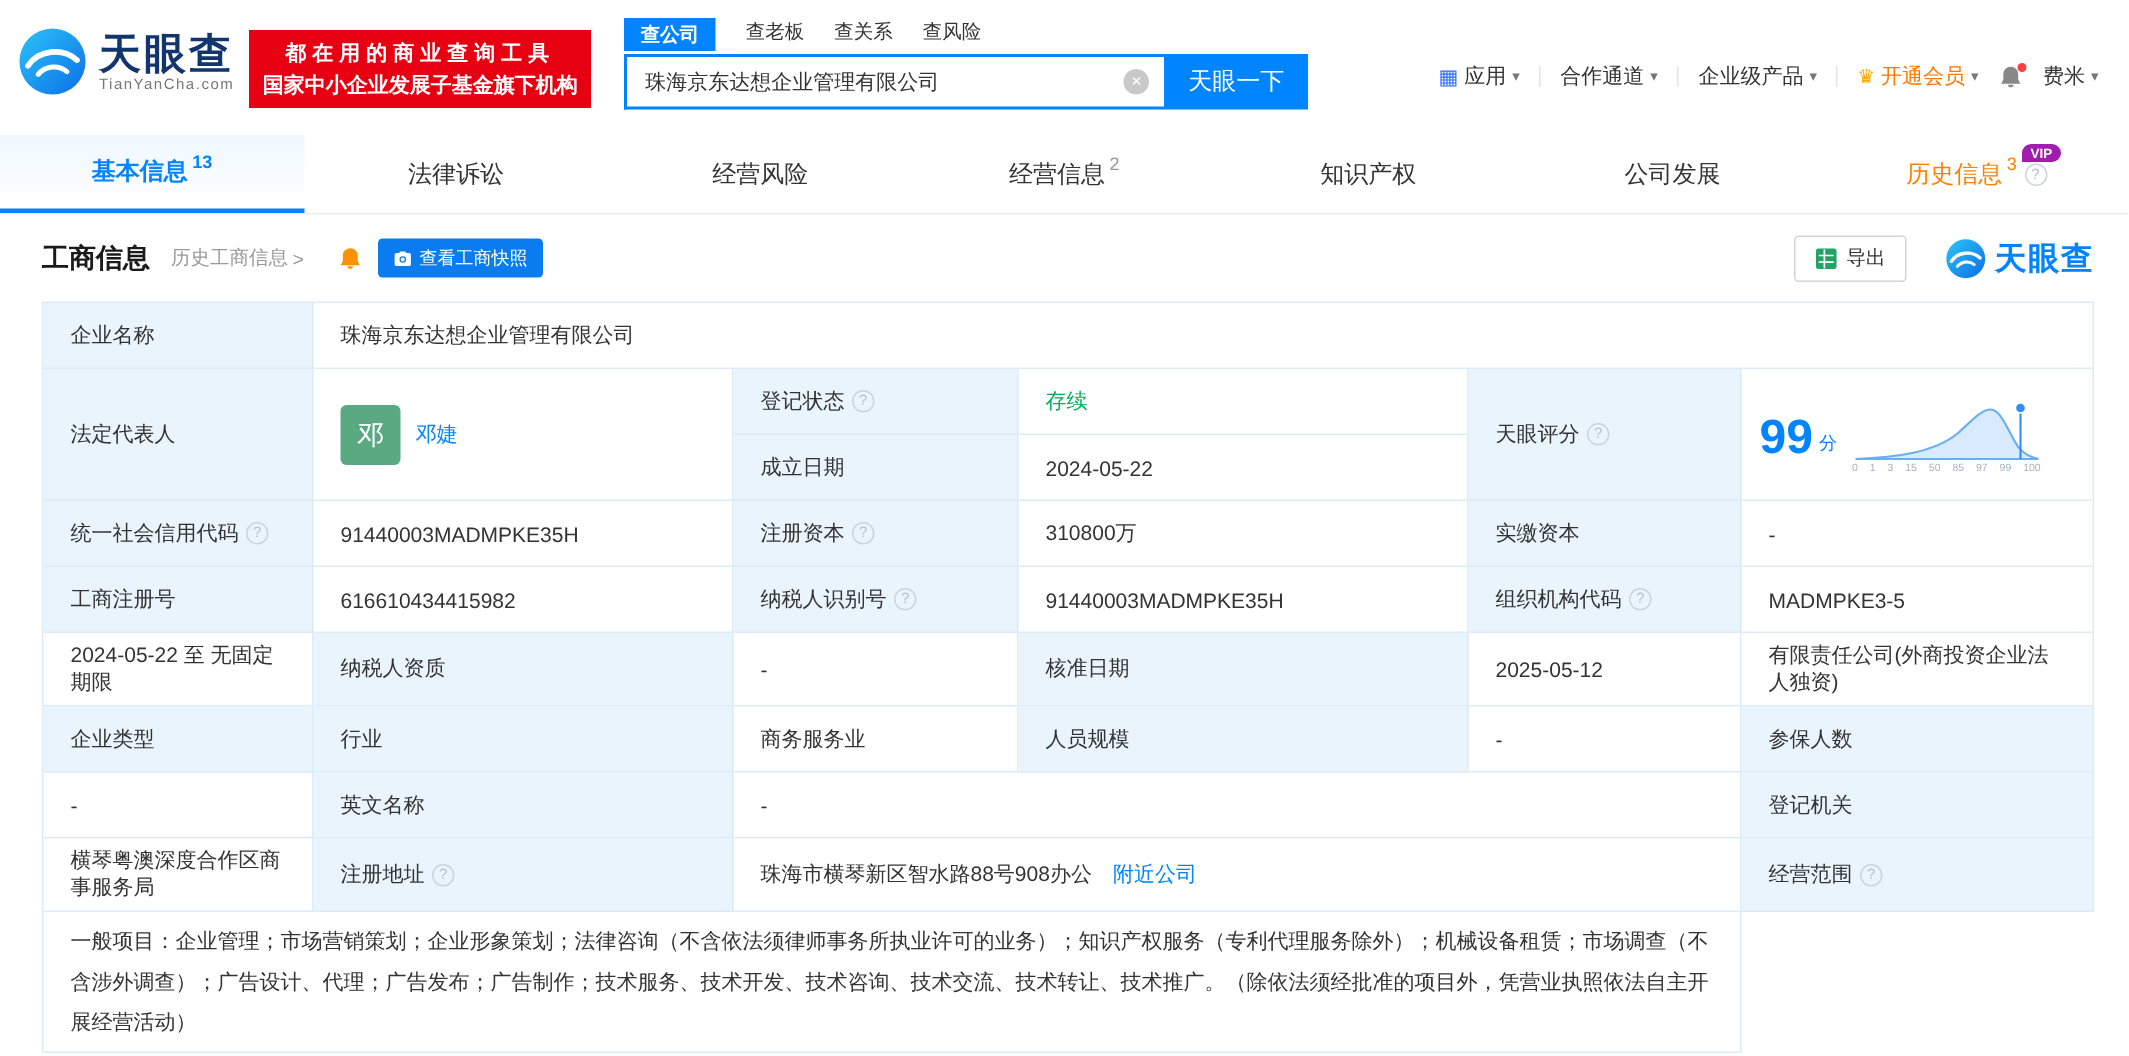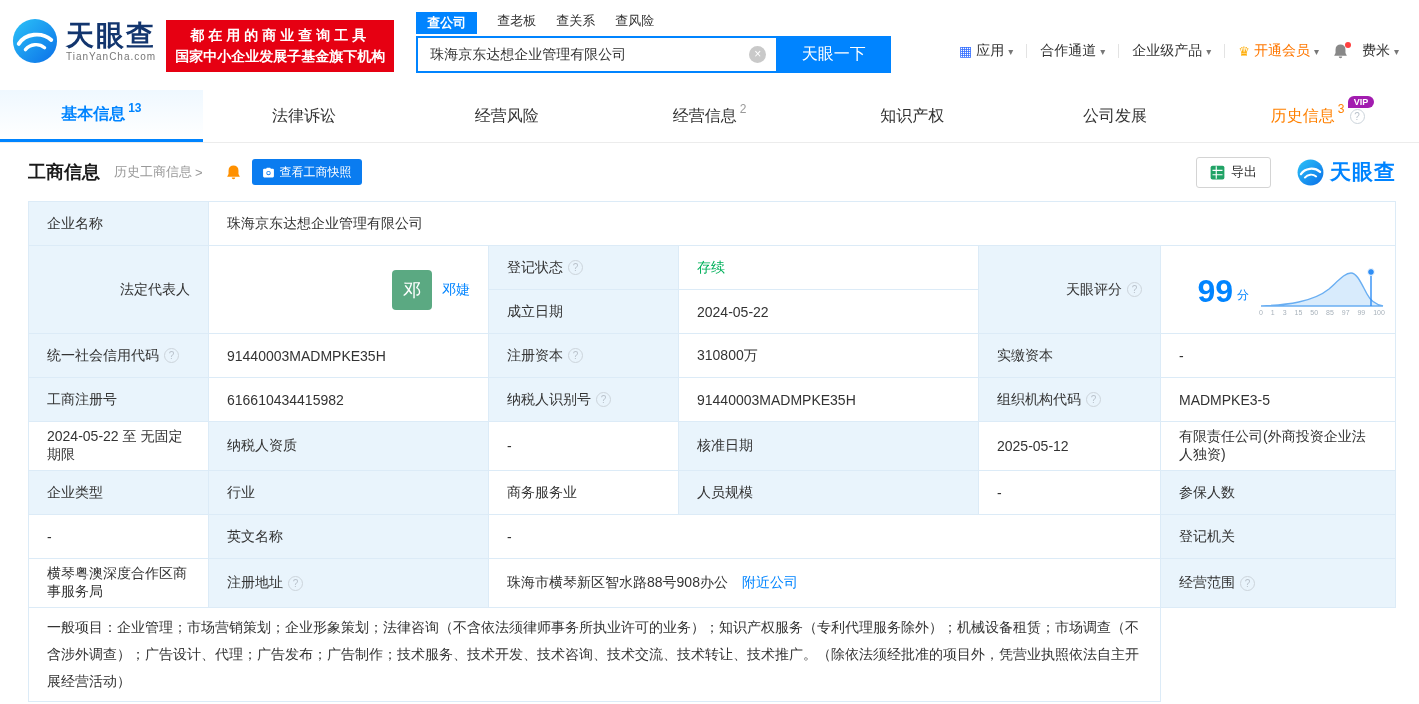--- a/index.html
+++ b/index.html
@@ -20,21 +20,21 @@
   .search-area { margin-left:22px; display:flex; flex-direction:column; }
   .search-tabs { display:flex; gap:20px; align-items:flex-start; font-size:13px; height:24px; margin-bottom:0; }
   .stab { cursor:pointer; color:#333; }
   .stab.active { background:#0084ff; color:#fff; padding:2px 11px; font-weight:bold; }
   .search-row { display:flex; }
   .search-box { width:360px; height:37px; border:2px solid #0084ff; border-right:none;
                 display:flex; align-items:center; background:#fff; }
   .search-box input { border:none; outline:none; flex:1; font-size:14px; padding:0 12px; color:#333; font-family:inherit; }
   .clear-icon { width:17px; height:17px; border-radius:50%; background:#c9c9c9; color:#fff;
                 font-size:12px; line-height:17px; text-align:center; margin-right:10px; cursor:pointer; flex:none; }
-  .search-btn { width:115px; height:37px; background:#0084ff; color:#fff; border:none;
+  .search-btn { width:96px; height:37px; background:#0084ff; color:#fff; border:none;
                 font-size:16px; cursor:pointer; font-family:inherit; }
   .topnav { margin-left:auto; display:flex; align-items:center; gap:13px; margin-top:30px; font-size:14px; white-space:nowrap; }
   .nav-item { display:flex; align-items:center; gap:4px; cursor:pointer; }
   .caret { font-size:10px; color:#777; }
   .grid-ic { color:#2f6bff; font-size:14px; }
   .sep { width:1px; height:14px; background:#e3e3e3; }
   .vip-link { color:#ff7700; }
   .crown-ic { color:#ffab00; font-size:13px; }
   .bell-wrap { position:relative; cursor:pointer; display:flex; }
   .red-dot { position:absolute; width:6px; height:6px; background:#ff4040; border-radius:50%; top:-1px; right:-2px; }
@@ -67,21 +67,21 @@
   .watermark { display:flex; align-items:center; gap:6px; margin-left:26px; }
   .wm-text { color:#0084ff; font-size:21px; font-weight:bold; letter-spacing:1px; }
   
   .info-table { margin:0 23px 0 28px; display:grid;
                 grid-template-columns:180px 280px 190px 300px 182px 1fr;
                 grid-auto-rows:minmax(44px,auto);
                 border-top:1px solid #dcebf7; border-left:1px solid #dcebf7; font-size:14px; }
   .cell { border-right:1px solid #dcebf7; border-bottom:1px solid #dcebf7;
           display:flex; align-items:center; padding:6px 18px; }
   .lbl { background:#e9f4fc; gap:5px; }
-  .span2r { grid-row:span 2;justify-content:flex-end; }
+  .span2r { grid-row:span 2; }
   .span3c { grid-column:span 3; }
   .span5c { grid-column:span 5; }
   .link { color:#0084ff; cursor:pointer; text-decoration:none; }
   .avatar { width:40px; height:40px; background:#5ba982; color:#fff; border-radius:4px; flex:none;
             display:flex; align-items:center; justify-content:center; font-size:18px; margin-right:10px; }
   .green { color:#00b05b; }
   .score-cell { gap:10px; padding:4px 10px 2px 12px; }
   .score-num { color:#0084ff; font-size:32px; font-weight:bold; line-height:1; }
   .score-unit { color:#0084ff; font-size:12px; margin-left:-6px; align-self:center; margin-top:10px; }
   .chart-wrap { display:flex; flex-direction:column; }

